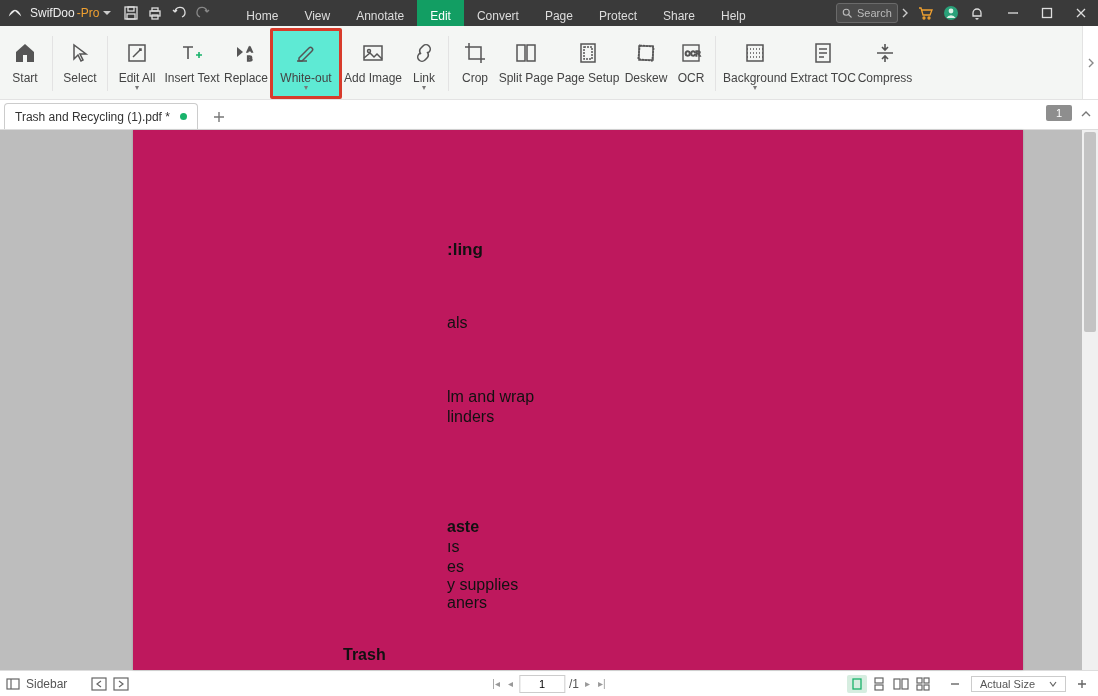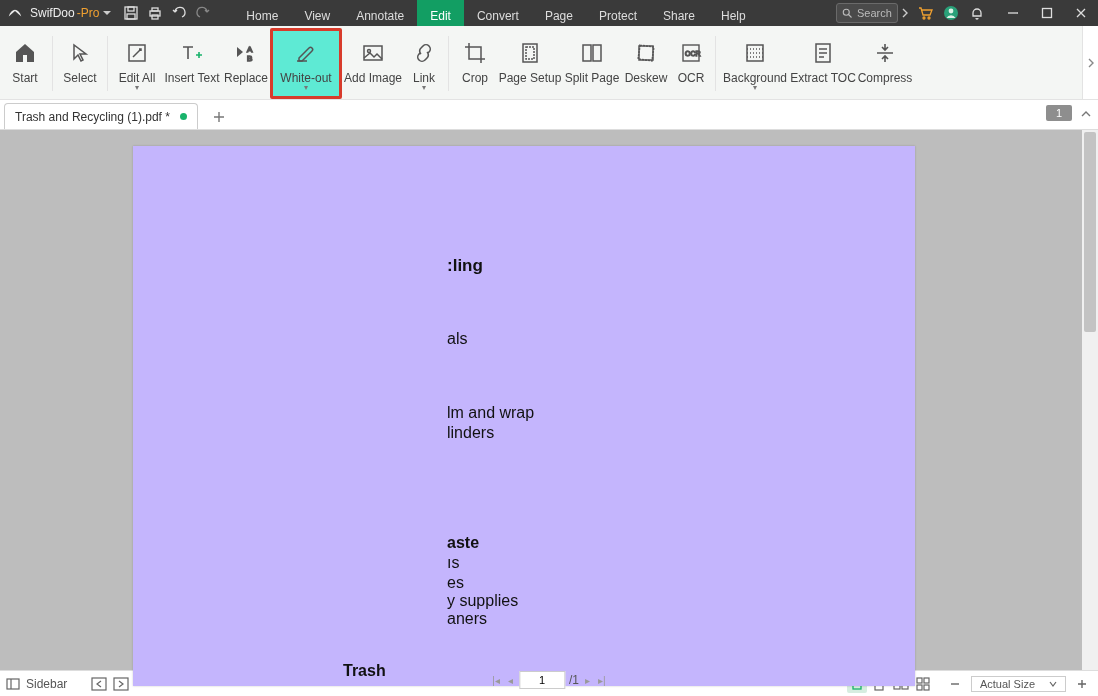--- a/index.html
+++ b/index.html
@@ -36,37 +36,37 @@
 
 .tabbar { height: 30px; background: #fff; border-bottom: 1px solid #ddd; display: flex; align-items: flex-end; position: relative; }
 .filetab { height: 26px; border: 1px solid #ccc; border-bottom: none; border-radius: 4px 4px 0 0; display: flex; align-items: center; padding: 0 10px; margin-left: 4px; font-size: 12px; color: #333; background: #fff; cursor: pointer; }
 .filetab .dot { width: 7px; height: 7px; border-radius: 50%; background: #18b36b; margin-left: 10px; }
 .tab-add { margin-left: 14px; margin-bottom: 5px; cursor: pointer; color: #777; }
 .page-badge { position: absolute; right: 26px; top: 5px; background: #8e8e8e; color: #fff; font-size: 11px; padding: 2px 10px; border-radius: 2px; }
 .tab-caret-up { position: absolute; right: 6px; top: 8px; color: #777; cursor: pointer; }
 
 
 .canvas { position: relative; height: 540px; background: #bdbdbd; }
-.page { position: absolute; left: 133px; top: 16px; width: 782px; height: 540px; background: #c4b5fd; box-shadow: 0 0 2px rgba(0,0,0,0.2); }
+.page { position: absolute; left: 133px; top: 0; width: 890px; height: 540px; background: #be185d; box-shadow: 0 0 2px rgba(0,0,0,0.2); }
 .page .line { position: absolute; font-family: Arial, sans-serif; color: #111; }
 .l1 { left: 314px; top: 110px; font-weight: 700; font-size: 17px; }
 .l2 { left: 314px; top: 184px; font-size: 16px; }
 .l3 { left: 314px; top: 258px; font-size: 16px; }
 .l4 { left: 314px; top: 278px; font-size: 16px; }
 .l5 { left: 314px; top: 388px; font-weight: 700; font-size: 16px; }
 .l6 { left: 314px; top: 408px; font-size: 16px; }
 .l7 { left: 314px; top: 428px; font-size: 16px; }
 .l8 { left: 314px; top: 446px; font-size: 16px; }
 .l9 { left: 314px; top: 464px; font-size: 16px; }
 .l10 { left: 210px; top: 516px; font-weight: 700; font-size: 16px; }
 .vscroll { position: absolute; right: 0; top: 0; width: 16px; height: 100%; background: #f0f0f0; }
 .vscroll .thumb { position: absolute; left: 2px; right: 2px; top: 2px; height: 200px; background: #c3c3c3; border-radius: 2px; }
 
 
-.statusbar { height: 26px; border-top: 1px solid #ddd; display: flex; font-size: 12px; color: #555; padding: 0 6px; background: #fff; }
+.statusbar { height: 26px; border-top: 1px solid #ddd; display: flex; align-items: center; font-size: 12px; color: #555; padding: 0 6px; background: #fff; }
 .statusbar .sb-icon { display: flex; align-items: center; cursor: pointer; margin-right: 6px; }
 .statusbar .sb-center { position: absolute; left: 50%; transform: translateX(-50%); display: flex; align-items: center; gap: 4px; }
 .statusbar .pg-input { width: 46px; height: 18px; border: 1px solid #ccc; text-align: center; font-size: 11px; }
 .statusbar .sb-right { margin-left: auto; display: flex; align-items: center; gap: 2px; }
 .statusbar .view-btn { width: 20px; height: 18px; display: flex; align-items: center; justify-content: center; cursor: pointer; border-radius: 2px; }
 .statusbar .view-btn.active { background: #d6ede0; }
 .statusbar .zoom-lbl { border: 1px solid #ccc; padding: 1px 8px; margin: 0 4px; display: flex; align-items: center; gap: 14px; font-size: 11px; }
 .statusbar .nav-chev { color: #999; cursor: pointer; padding: 0 2px; font-size: 10px; }
 
 svg { display: block; }
@@ -266,38 +266,38 @@
   <div class="sep"></div>
   <div class="tool" style="width:44px">
     <div class="ic">
         <svg width="24" height="24" viewBox="0 0 24 24" fill="none" stroke="#555" stroke-width="1.5">
           <path d="M6 2 V18 H22 M2 6 H18 V22"></path>
         </svg>
       </div>
     <div class="lbl">Crop</div>
       <div class="caret">&nbsp;</div>
   </div>
+  <div class="tool" style="width:58px">
+    <div class="ic">
+        <svg width="24" height="24" viewBox="0 0 24 24" fill="none" stroke="#555" stroke-width="1.5">
+          <rect x="3" y="4" width="8" height="16"></rect>
+          <rect x="13" y="4" width="8" height="16"></rect>
+        </svg>
+      </div>
+    <div class="lbl">Split Page</div>
+      <div class="caret">&nbsp;</div>
+  </div>
   <div class="tool" style="width:66px">
     <div class="ic">
         <svg width="24" height="24" viewBox="0 0 24 24" fill="none" stroke="#555" stroke-width="1.5">
           <rect x="5" y="3" width="14" height="18"></rect>
           <rect x="8" y="6" width="8" height="12" stroke-dasharray="2 1"></rect>
         </svg>
       </div>
     <div class="lbl">Page Setup</div>
-      <div class="caret">&nbsp;</div>
-  </div>
-  <div class="tool" style="width:58px">
-    <div class="ic">
-        <svg width="24" height="24" viewBox="0 0 24 24" fill="none" stroke="#555" stroke-width="1.5">
-          <rect x="3" y="4" width="8" height="16"></rect>
-          <rect x="13" y="4" width="8" height="16"></rect>
-        </svg>
-      </div>
-    <div class="lbl">Split Page</div>
       <div class="caret">&nbsp;</div>
   </div>
   <div class="tool" style="width:50px">
     <div class="ic">
         <svg width="24" height="24" viewBox="0 0 24 24" fill="none" stroke="#555" stroke-width="1.5">
           <rect x="5" y="5" width="14" height="14"></rect>
           <rect x="5" y="5" width="14" height="14" transform="rotate(8 12 12)" stroke-dasharray="2 1"></rect>
         </svg>
       </div>
     <div class="lbl">Deskew</div>

